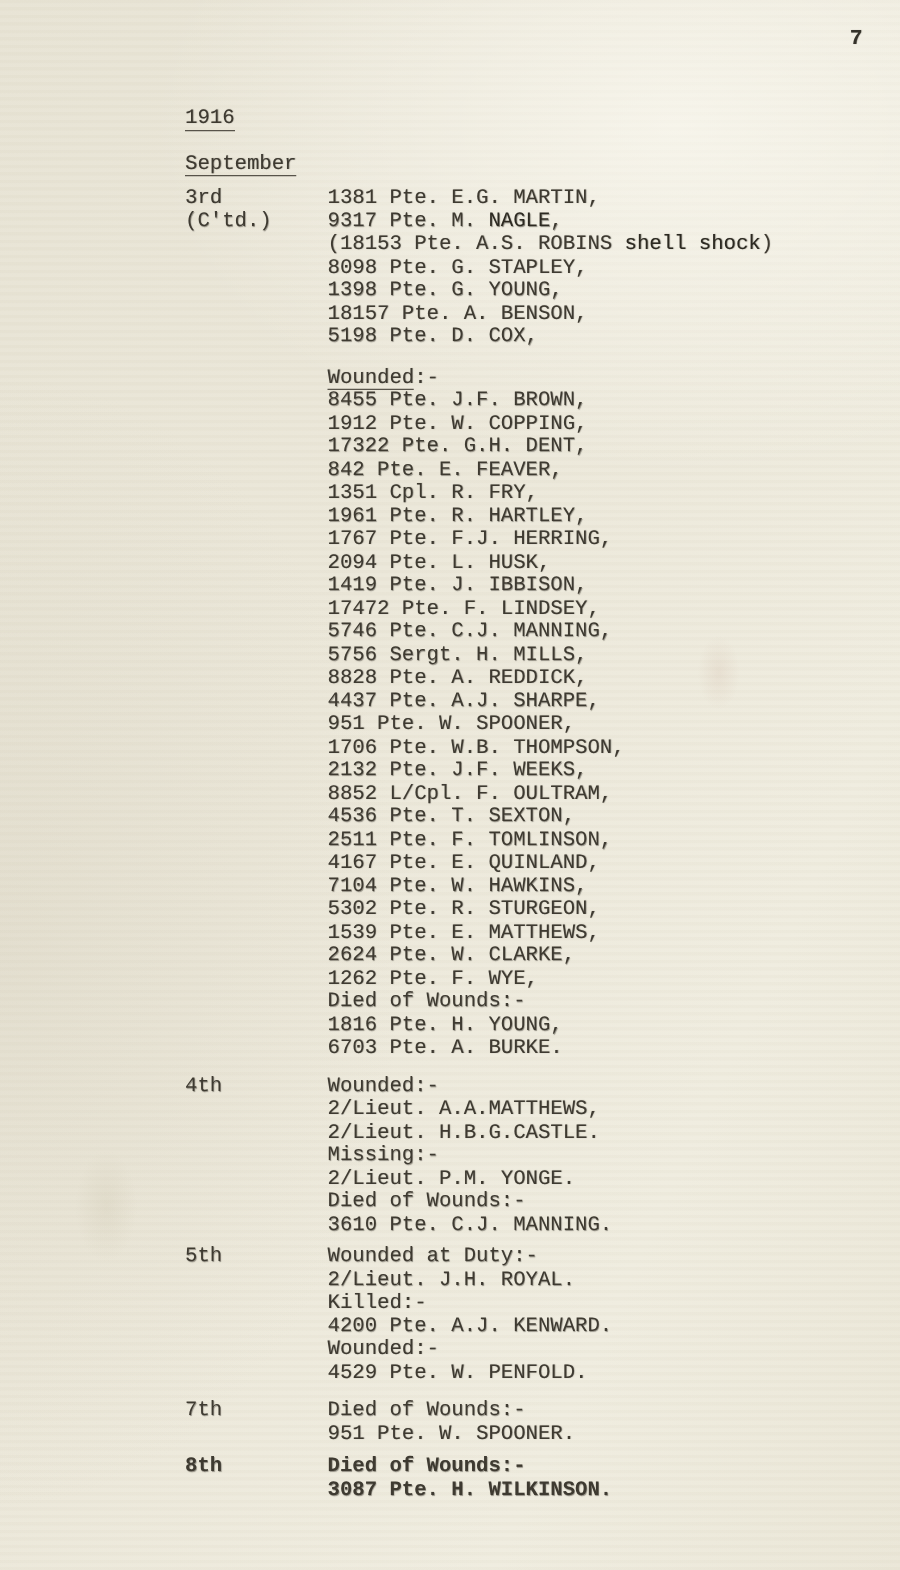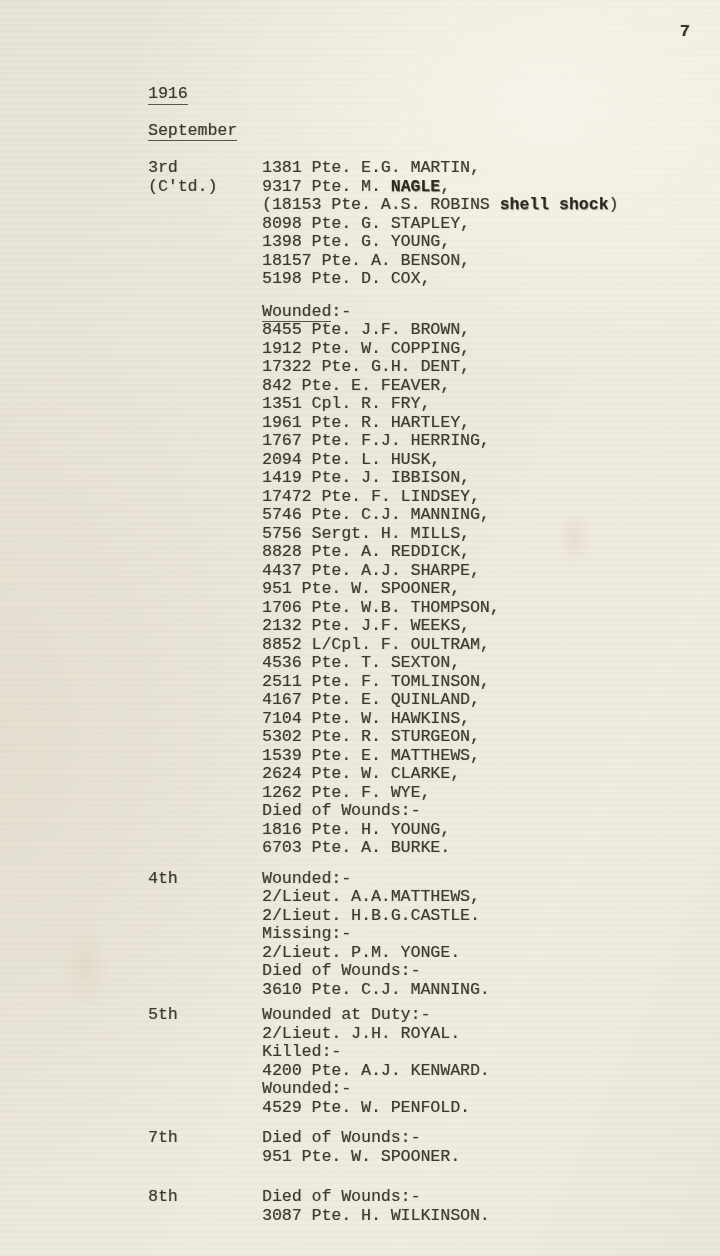--- a/index.html
+++ b/index.html
@@ -51,31 +51,31 @@
     padding-bottom: 0.5px;
     text-align: center;
   }
   .heading-month {
     margin-top: 18px;
   }
   .section {
     display: flex;
     margin-top: 12px;
   }
-  .section-3rd { margin-top: 19px; }
+  .section-3rd { margin-top: 9px; }
   .section-5th { margin-top: 7px; }
-  .section-8th { margin-top: 22px; }
+  .section-8th { margin-top: 8px; font-weight: bold; }
   .day-col {
     width: 114px;
     flex-shrink: 0;
   }
   .entries { flex: 1; }
   .block + .block { margin-top: 14px; }
   b {
-    font-weight: bold;
+    font-weight: normal;
     color: #2c2921;
     text-shadow: 0.6px 0.5px 0.8px rgba(44,41,33,0.55);
   }
   .smudge-1 {
     position: absolute;
     left: 558px; top: 508px;
     width: 34px; height: 60px;
     background: radial-gradient(ellipse at center, rgba(170,120,100,0.10), rgba(170,120,100,0) 70%);
     pointer-events: none;
   }

